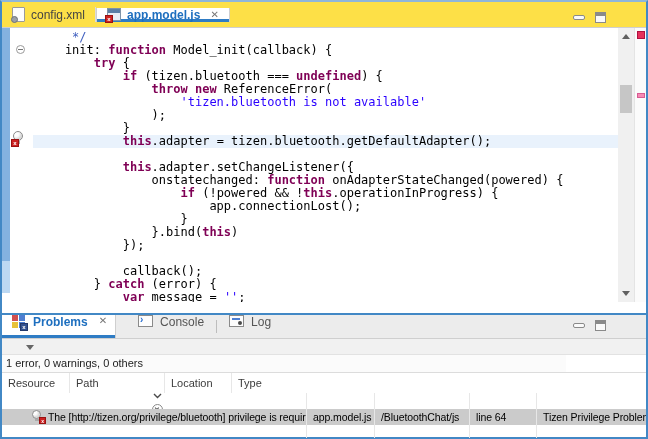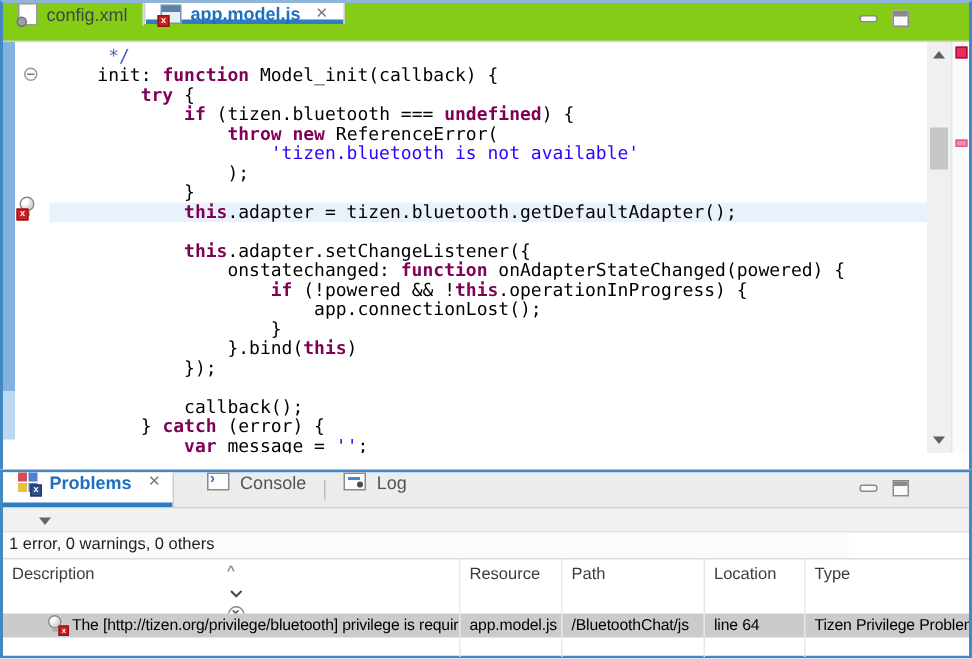--- a/index.html
+++ b/index.html
@@ -6,22 +6,22 @@
   *{box-sizing:border-box;}
   .window{
     position:relative;width:648px;height:439px;overflow:hidden;
     font-family:"Liberation Sans",sans-serif;background:#f0f0f0;
   }
   
   .editor-part{
     position:absolute;left:0;top:0;width:648px;height:313px;background:#fff;
     border-top:2px solid #8fb6d9;border-left:2px solid #4288c5;border-right:2px solid #4288c5;
   }
-  .etabbar{position:absolute;left:0;top:0;width:644px;height:26px;background:#84cc16;
-    border-bottom:1px solid #cfcfcf;display:flex;align-items:flex-start;}
+  .etabbar{position:absolute;left:0;top:0;width:644px;height:26px;background:#fde047;
+    border-bottom:1px solid #cfcfcf;display:flex;align-items:center;}
   .etab{display:flex;align-items:center;padding:0 10px;gap:6px;font-size:12px;color:#444;
     border-right:1px solid #dcdcdc;cursor:default;}
   .etab.active{background:#fff;color:#1e6fbf;font-weight:bold;
     box-shadow:inset 0 -3px 0 #2f7cc4;border-right:1px solid #cfcfcf;border-left:1px solid #cfcfcf;}
   .tab-close{font-size:10px;color:#777;font-weight:normal;margin-left:4px;}
   .stack-btns{margin-left:auto;display:flex;align-items:flex-start;gap:10px;padding:5px 40px 0 0;}
   .min-glyph{width:12px;height:5px;border:1px solid #8a8a8a;border-radius:2px;background:#fafafa;margin-top:3px;}
   .max-glyph{width:11px;height:11px;border:1px solid #8a8a8a;background:#fafafa;position:relative;}
   .max-glyph::after{content:"";position:absolute;left:0;top:0;width:100%;height:3px;background:#8a8a8a;}
   
@@ -204,24 +204,20 @@
     </div>
 
     <div class="ptoolbar">
       <span class="viewmenu-tri"></span>
     </div>
 
     <div class="summary">1 error, 0 warnings, 0 others</div>
 
     <div class="ptable">
       <div class="trow thead">
-        <div class="tcell c-desc">
-          <span>Description</span>
-          <span class="sort-caret">^</span>
-        </div>
         <div class="tcell c-res">Resource</div>
         <div class="tcell c-path">Path</div>
         <div class="tcell c-loc">Location</div>
         <div class="tcell c-type">Type</div>
       </div>
 
       <div class="trow tgroup">
         <div class="tcell c-desc group-desc">
           <svg class="chev-svg" width="9" height="6" viewBox="0 0 9 6">
               <polyline points="1,1 4.5,4.5 8,1" fill="none" stroke="#4a4a4a" stroke-width="1.4"></polyline>

